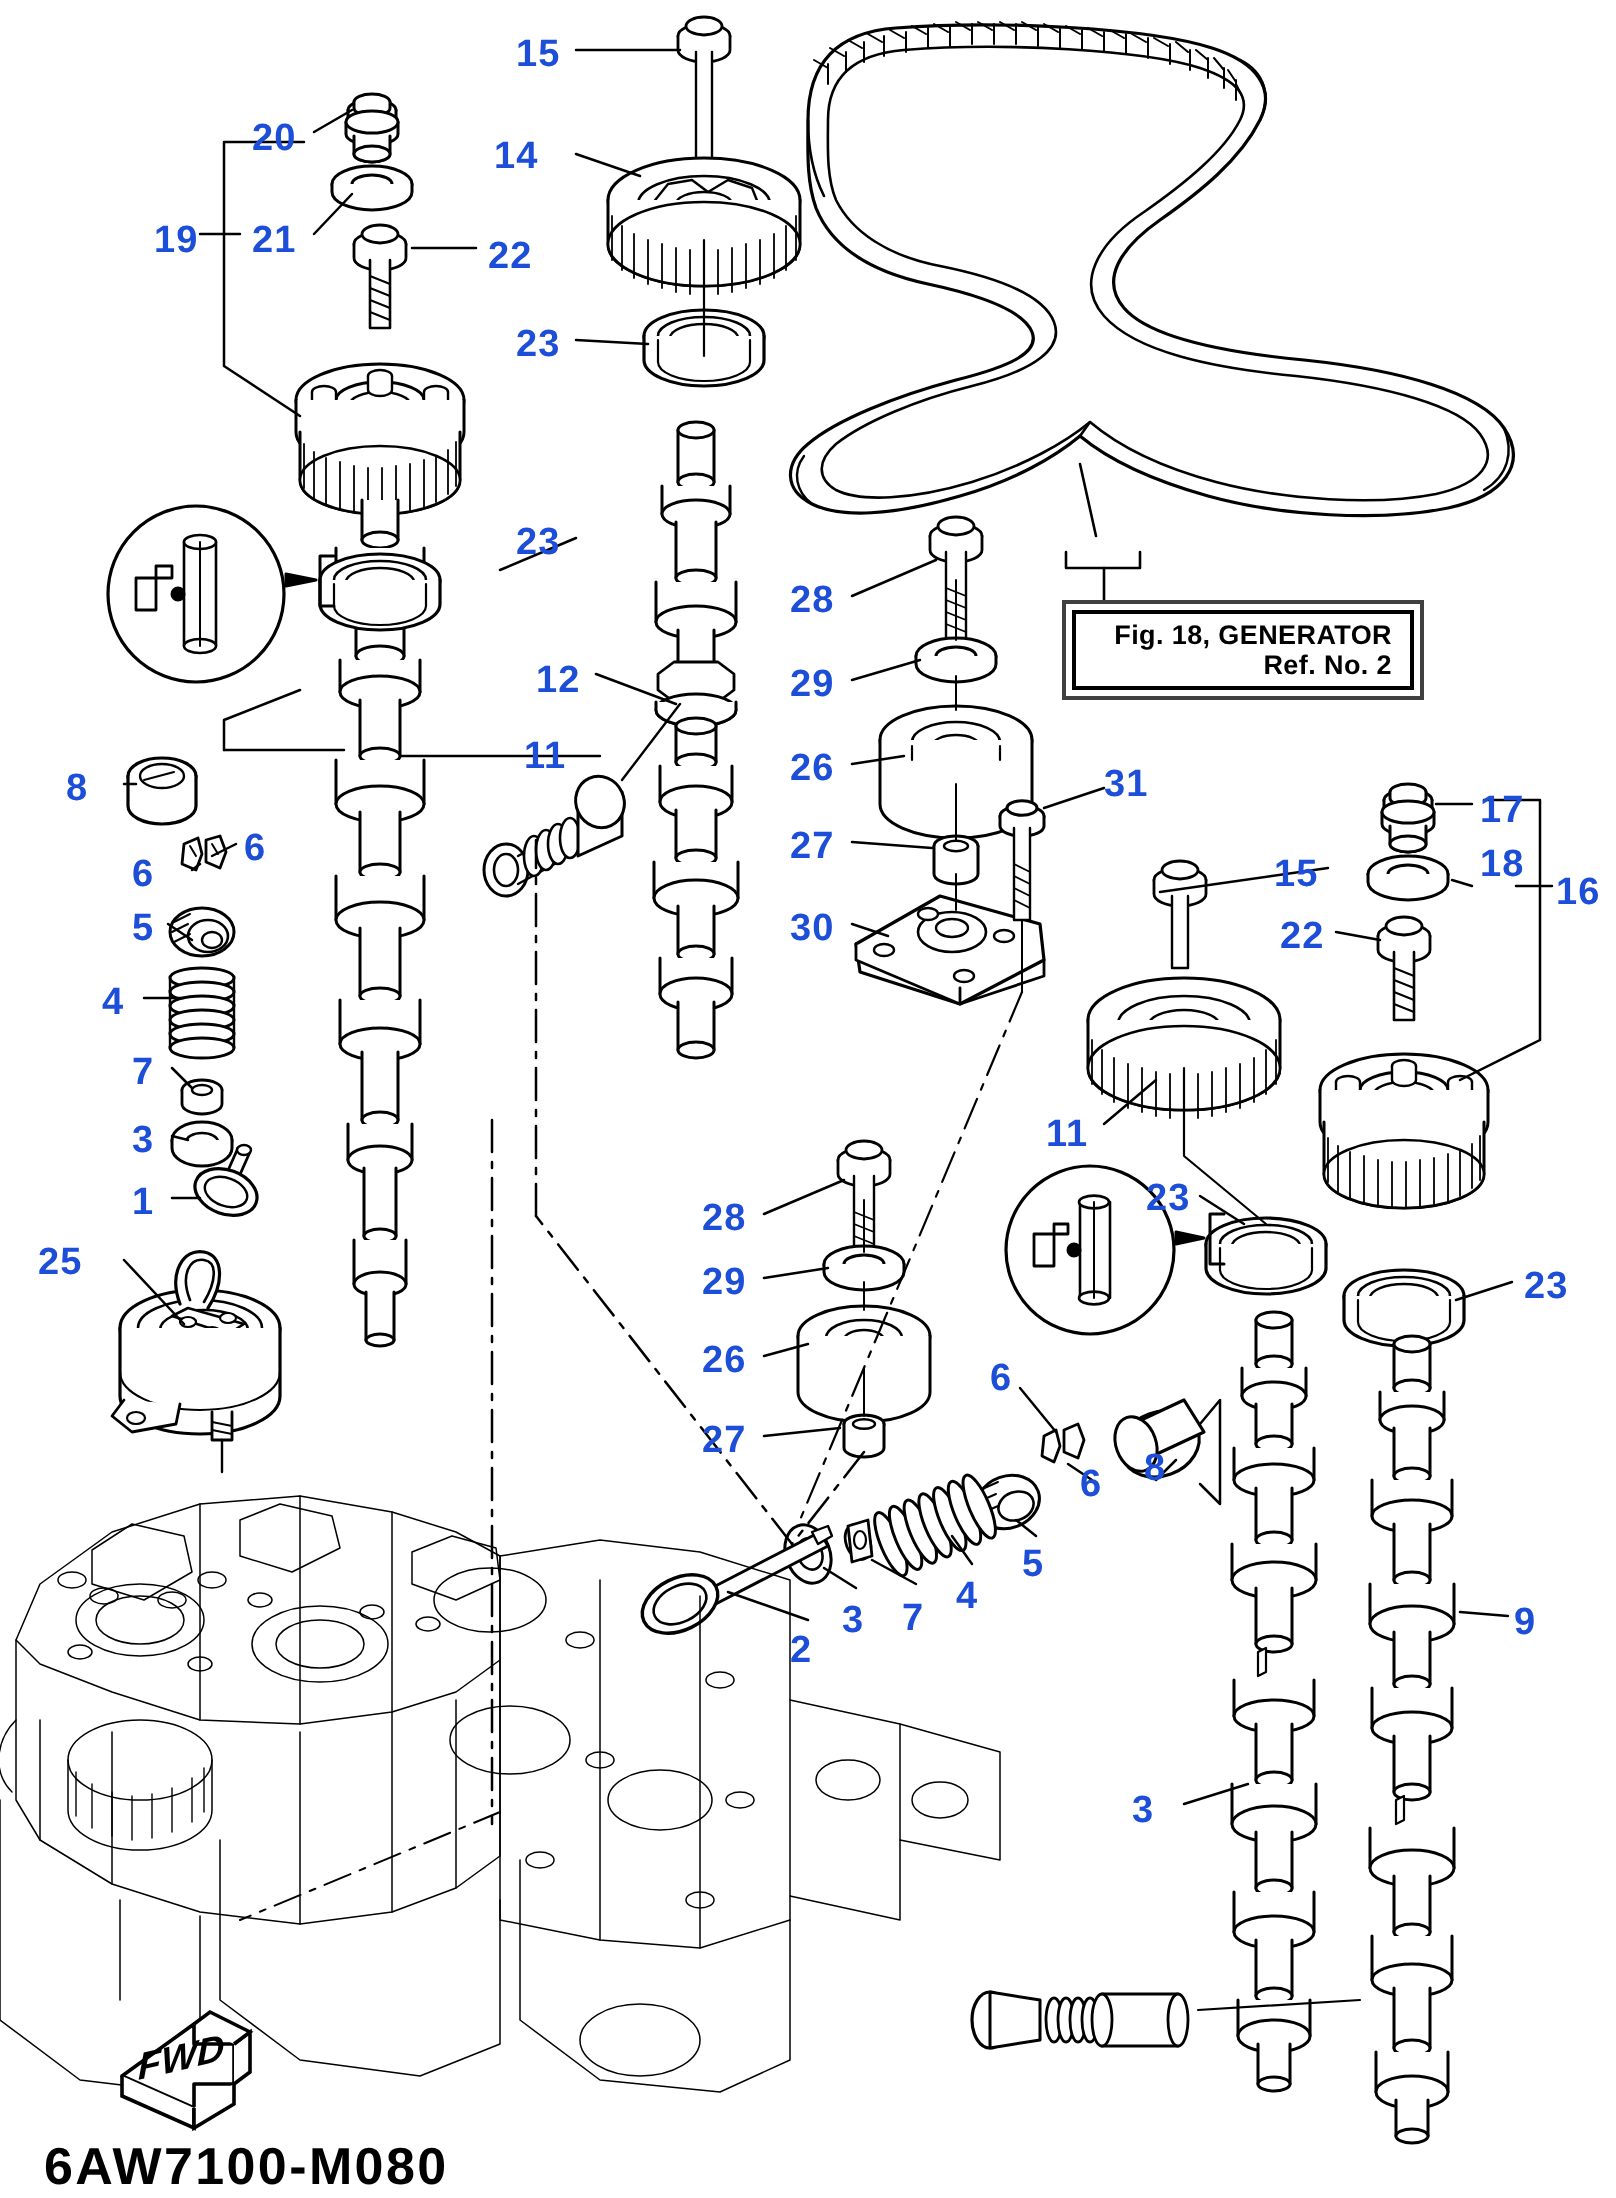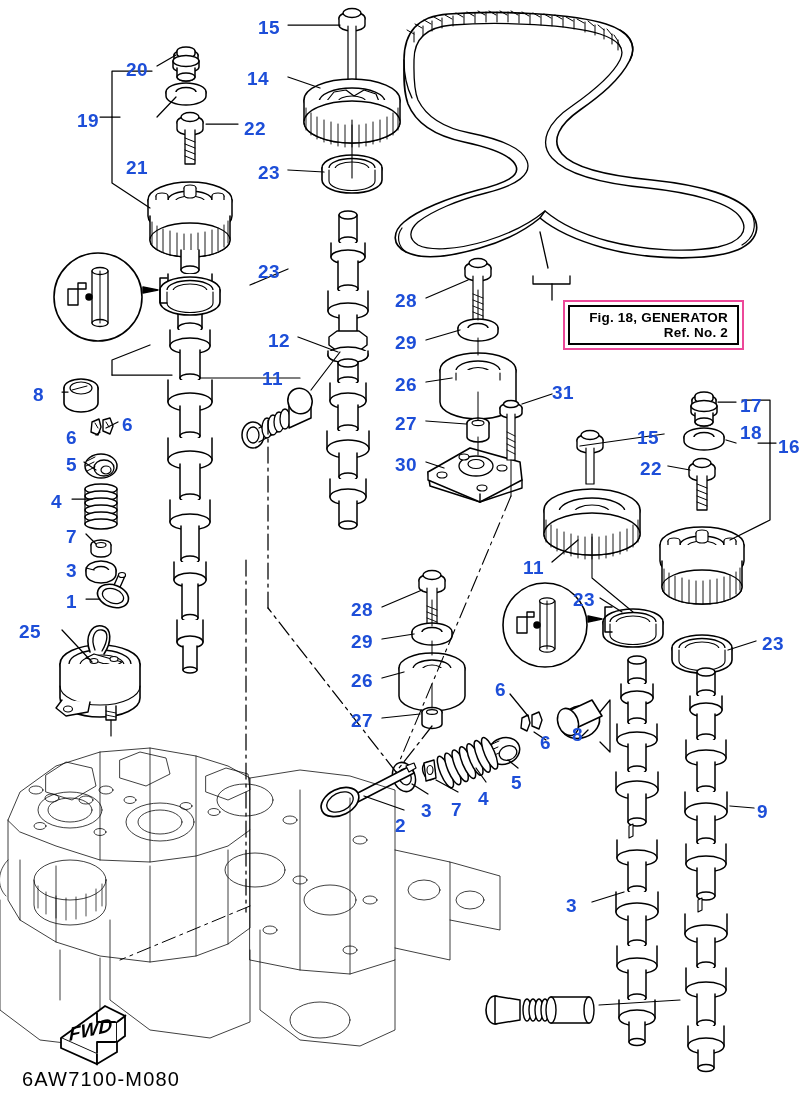--- a/index.html
+++ b/index.html
@@ -4,27 +4,27 @@
 <title>Parts Diagram 6AW7100-M080</title>
 <style>
   html,body{margin:0;padding:0;background:#ffffff;}
   body{width:808px;height:1099px;position:relative;overflow:hidden;
        font-family:"Liberation Sans","DejaVu Sans",sans-serif;color:#000;}
   #sheet{position:absolute;left:0;top:0;width:808px;height:1099px;}
   svg{position:absolute;left:0;top:0;width:808px;height:1099px;}
   .lbl{position:absolute;font-size:19px;font-weight:700;letter-spacing:.5px;
        color:#1d4ed8;white-space:nowrap;line-height:1;}
   .genbox{position:absolute;left:531px;top:300px;width:177px;height:46px;
-          border:2px solid #ec4899;background:#fff;margin-left:32px;}
+          border:2px solid #404040;background:#fff;}
   .genbox .inner{position:absolute;left:3px;top:3px;right:3px;bottom:3px;
           border:2px solid #000;display:flex;flex-direction:column;
           align-items:flex-end;justify-content:center;padding-right:9px;box-sizing:border-box;}
   .genbox .l1{font-size:13.5px;font-weight:700;letter-spacing:.2px;}
   .genbox .l2{font-size:13.5px;font-weight:700;letter-spacing:.2px;text-align:center;}
-  .partno{position:absolute;left:22px;top:1068px;font-size:20px;font-weight:400;
+  .partno{position:absolute;left:22px;top:1068px;font-size:26px;font-weight:700;
           letter-spacing:1.2px;}
   .fwdtxt{position:absolute;left:69px;top:1019px;font-size:19px;font-weight:800;
           font-style:italic;transform:skewY(-13deg);letter-spacing:0px;}
 </style>
 </head>
 <body>
 
 <div id="sheet">
 
 <svg viewBox="0 0 808 1099">
@@ -779,21 +779,21 @@
 
 <div class="fwdtxt">FWD</div>
 
 <div class="partno">6AW7100-M080</div>
 
 <div id="callout-layer">
       <div class="lbl" style="left: 258px; top: 18px;">15</div>
       <div class="lbl" style="left: 126px; top: 60px;">20</div>
       <div class="lbl" style="left: 247px; top: 69px;">14</div>
       <div class="lbl" style="left: 77px; top: 111px;">19</div>
-      <div class="lbl" style="left: 126px; top: 111px; margin-top: 47px;">21</div>
+      <div class="lbl" style="left: 126px; top: 111px;">21</div>
       <div class="lbl" style="left: 244px; top: 119px;">22</div>
       <div class="lbl" style="left: 258px; top: 163px;">23</div>
       <div class="lbl" style="left: 258px; top: 262px;">23</div>
       <div class="lbl" style="left: 395px; top: 291px;">28</div>
       <div class="lbl" style="left: 395px; top: 333px;">29</div>
       <div class="lbl" style="left: 268px; top: 331px;">12</div>
       <div class="lbl" style="left: 395px; top: 375px;">26</div>
       <div class="lbl" style="left: 262px; top: 369px;">11</div>
       <div class="lbl" style="left: 33px; top: 385px;">8</div>
       <div class="lbl" style="left: 552px; top: 383px;">31</div>

